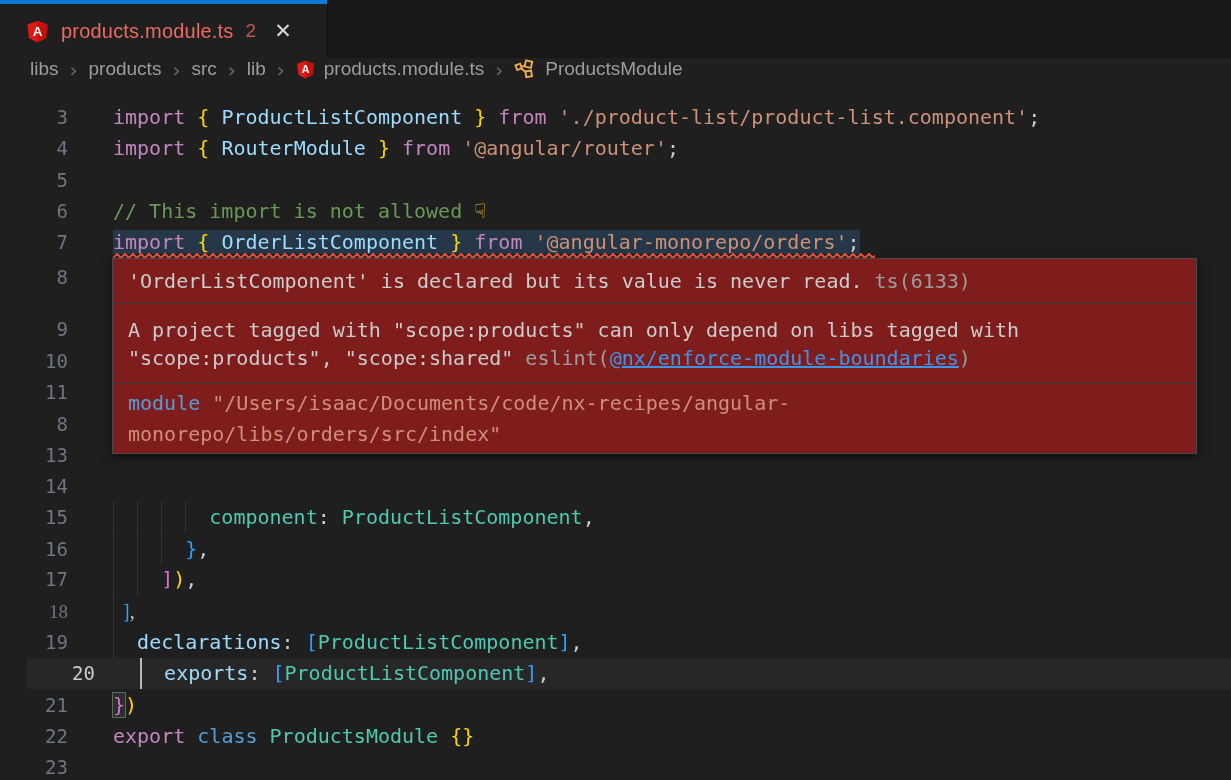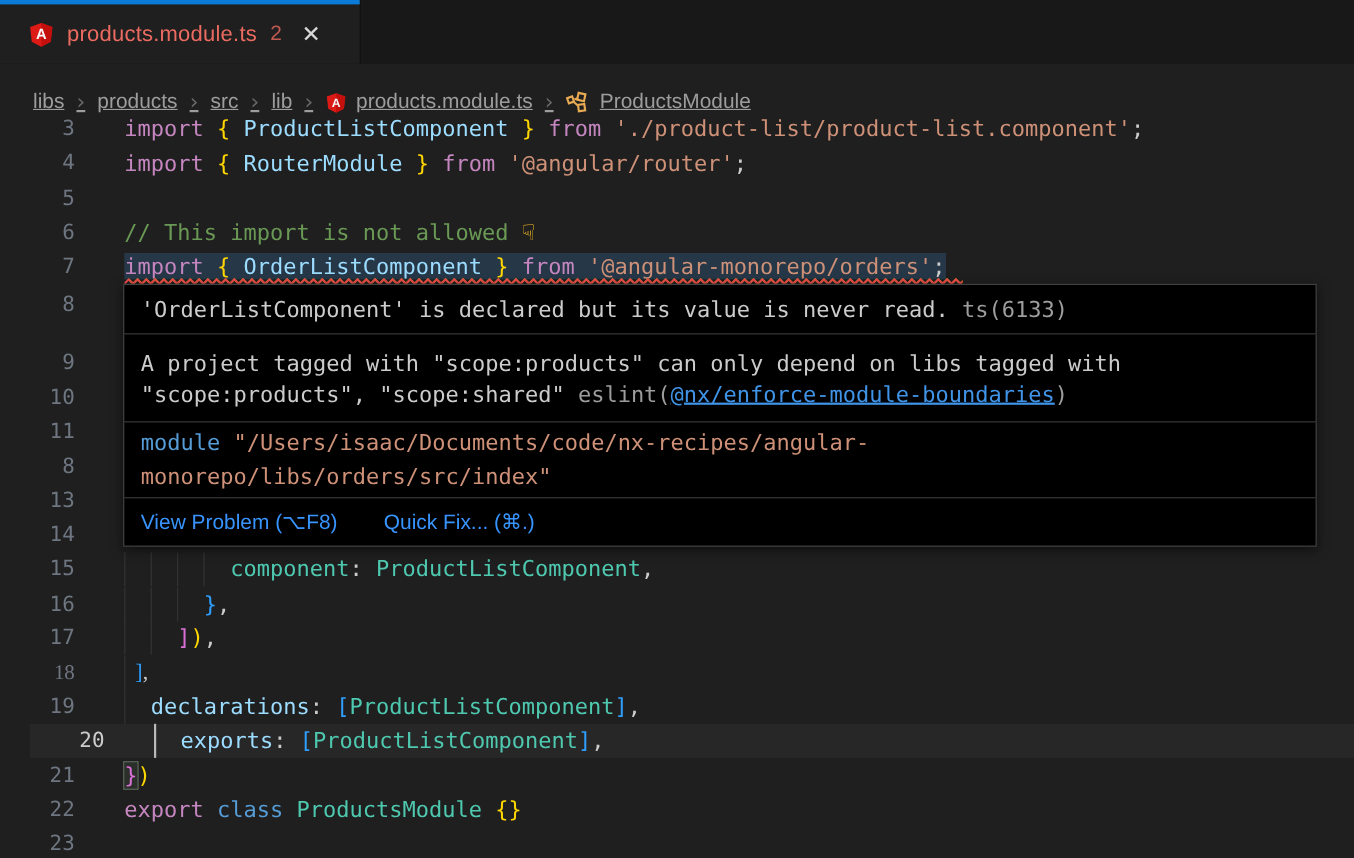--- a/index.html
+++ b/index.html
@@ -14,21 +14,21 @@
   .tab-accent { position:absolute; left:0; top:0; width:100%; height:4px; background:#0a7bd6; }
   .tab-inner { position:absolute; left:26px; top:4px; right:10px; height:54px;
                display:flex; align-items:center; gap:12px; }
   .tab-title { font-size:20px; color:#ec6b61; letter-spacing:.2px; }
   .tab-badge { font-size:19px; color:#c05a51; }
   .tab-close { font-size:21px; color:#d7d7d7; margin-left:6px; cursor:pointer;
                font-family:"DejaVu Sans", sans-serif; }
 
   
   .breadcrumb { position:absolute; left:30px; top:58px; height:46px; display:flex;
-                align-items:flex-end; gap:11px; font-size:19px; color:#9d9d9d;text-decoration:underline; }
+                align-items:flex-start; gap:11px; font-size:19px; color:#9d9d9d; }
   .crumb { cursor:pointer; display:flex; align-items:center; gap:9px; }
   .crumb-sep { color:#6a6a6a; font-size:20px; font-family:"DejaVu Sans", sans-serif; }
 
   
   #editor { position:absolute; left:0; top:0; width:1231px; height:780px; }
   .code-line { position:absolute; left:0; width:1231px; height:31px; line-height:31px;
                font-family:"DejaVu Sans Mono", monospace; font-size:20px; cursor:text; }
   .code-line.current { background:#272727; }
   .gutter-num { position:absolute; left:0; top:0; width:68px; text-align:right;
                 color:#6e7681; font-size:19px; cursor:pointer; }
@@ -50,21 +50,21 @@
   .tk-emoji { color:#FBBF24; font-family:"DejaVu Sans", sans-serif; }
   .tk-b2m { color:#DA70D6; border:1px solid #5f6a5f; background:rgba(100,130,100,.16);
             margin:-1px; }
 
   .stmt-highlight { background:rgba(54,106,155,.32); }
   .squiggle { position:absolute; left:113px; top:25px; width:762px; height:9px; }
   .blame { position:absolute; left:613px; top:0; color:#6a6a6a; font-size:20px;
            font-family:"DejaVu Sans Mono", monospace; }
 
   
-  .hover-popup { position:absolute; left:112px; top:258px; width:1085px; background:#000000;
+  .hover-popup { position:absolute; left:112px; top:258px; width:1085px; background:#7f1d1d;
                  border:1px solid #4a4a4a; box-shadow:0 3px 10px rgba(0,0,0,.55); z-index:5;
                  font-family:"DejaVu Sans Mono", monospace; font-size:20px; color:#cccccc; }
   .hover-section { padding:7px 15px; border-bottom:1px solid #3c3c3c; }
   .hover-section:last-child { border-bottom:none; }
   .hv-line { line-height:28px; white-space:pre-wrap; }
   .hv-s1 { height:45px; display:flex; align-items:center; }
   .hv-s2 { height:80px; display:flex; flex-direction:column; justify-content:center; }
   .hv-s3 { height:69px; display:flex; flex-direction:column; justify-content:center; }
   .hv-s3 .hv-line { line-height:31px; }
   .hv-actions { height:43px; display:flex; align-items:center; gap:42px;
@@ -232,19 +232,15 @@
       <span class="hv-line"><span>'OrderListComponent' is declared but its value is never read.</span><span class="hv-dim"> ts(6133)</span></span>
     </div>
     <div class="hover-section hv-s2">
       <span class="hv-line">A project tagged with "scope:products" can only depend on libs tagged with</span>
       <span class="hv-line"><span>"scope:products", "scope:shared" </span><span class="hv-dim">eslint(</span><span class="hv-link">@nx/enforce-module-boundaries</span><span class="hv-dim">)</span></span>
     </div>
     <div class="hover-section hv-s3">
       <span class="hv-line"><span class="hv-kw">module</span><span class="hv-str"> "/Users/isaac/Documents/code/nx-recipes/angular-</span></span>
       <span class="hv-line"><span class="hv-str">monorepo/libs/orders/src/index"</span></span>
     </div>
-    <div class="hover-section hv-actions">
-      <span class="hv-action">View Problem (⌥F8)</span>
-      <span class="hv-action">Quick Fix... (⌘.)</span>
-    </div>
   </div>
 
 </div>
 
 </body></html>

